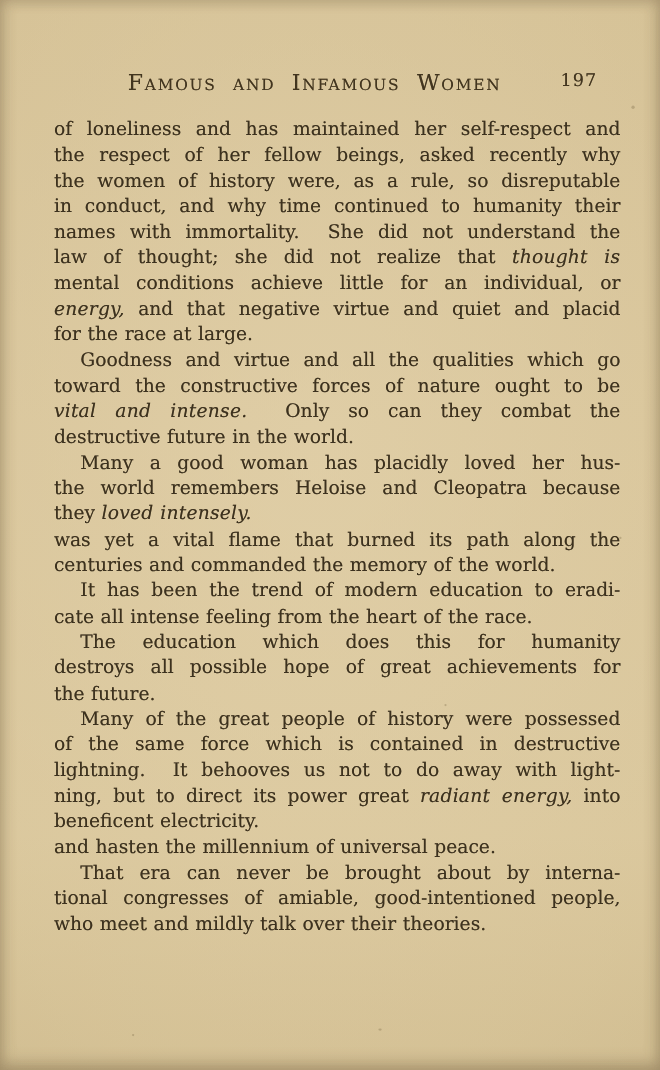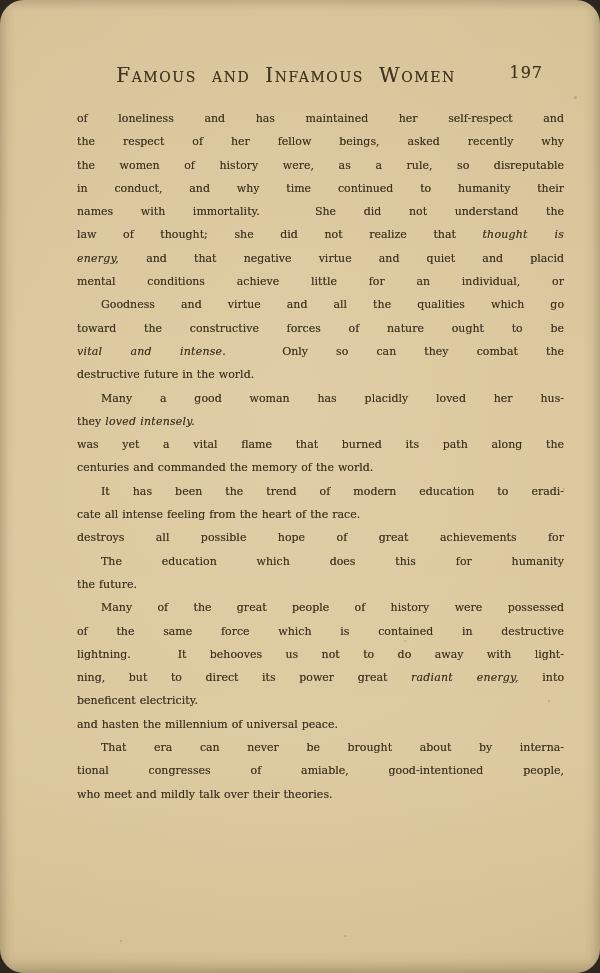--- a/index.html
+++ b/index.html
@@ -13,21 +13,20 @@
     height: 973px;
     overflow: hidden;
     background:
       radial-gradient(ellipse 130% 110% at 48% 42%,
         rgba(228,212,174,0.55) 0%,
         rgba(216,198,154,0.25) 55%,
         rgba(188,168,124,0.45) 100%),
       linear-gradient(180deg, #d5c196 0%, #d9c59b 40%, #dbc89e 78%, #d3bf93 100%);
     font-family: "DejaVu Serif", "Liberation Serif", serif;
     color: #3c311e;
-    border-radius: 24px;
   }
   
   #scan-page::before {
     content: "";
     position: absolute;
     inset: 0;
     pointer-events: none;
     box-shadow:
       inset 0 -7px 14px rgba(96,80,52,0.28),
       inset 0 4px 10px rgba(120,102,70,0.14),
@@ -73,29 +72,28 @@
 
   
   #page-body {
     position: absolute;
     top: 107px;
     left: 49px;
     width: 515px;
   }
   .paragraph { margin: 0; }
   .line {
-    font-size: 11px;
+    font-size: 17px;
     line-height: 23.3px;
     text-align: justify;
     text-align-last: justify;
     word-spacing: 0.5px;
     white-space: normal;
     color: #3c311e;
     text-shadow: 0 0 0.45px rgba(60,49,30,0.55);
-    margin-left: 28px;
   }
   .line.last {
     text-align-last: left;
   }
   .line.indent {
     text-indent: 24px;
   }
   .line em {
     font-style: italic;
     letter-spacing: 0.2px;
@@ -112,44 +110,46 @@
   </div>
 
   <div id="page-body">
       <div class="paragraph">
         <div class="line"><span>of loneliness and has maintained her self-respect and</span></div>
         <div class="line"><span>the respect of her fellow beings, asked recently why</span></div>
         <div class="line"><span>the women of history were, as a rule, so disreputable</span></div>
         <div class="line"><span>in conduct, and why time continued to humanity their</span></div>
         <div class="line"><span>names with immortality.&nbsp; She did not understand the</span></div>
         <div class="line"><span>law of thought; she did not realize that </span><em>thought is</em></div>
+        <div class="line"><span>mental conditions achieve little for an individual, or</span></div>
         <div class="line"><em>energy,</em><span> and that negative virtue and quiet and placid</span></div>
-        <div class="line"><span>mental conditions achieve little for an individual, or</span></div>
+        <div class="line last"><span>for the race at large.</span></div>
       </div>
       <div class="paragraph">
         <div class="line indent"><span>Goodness and virtue and all the qualities which go</span></div>
         <div class="line"><span>toward the constructive forces of nature ought to be</span></div>
         <div class="line"><em>vital and intense.</em><span>&nbsp; Only so can they combat the</span></div>
         <div class="line last"><span>destructive future in the world.</span></div>
       </div>
       <div class="paragraph">
         <div class="line indent"><span>Many a good woman has placidly loved her hus-</span></div>
+        <div class="line"><span>the world remembers Heloise and Cleopatra because</span></div>
         <div class="line last"><span>they </span><em>loved intensely.</em></div>
       </div>
       <div class="paragraph">
         <div class="line"><span>was yet a vital flame that burned its path along the</span></div>
         <div class="line last"><span>centuries and commanded the memory of the world.</span></div>
       </div>
       <div class="paragraph">
         <div class="line indent"><span>It has been the trend of modern education to eradi-</span></div>
         <div class="line last"><span>cate all intense feeling from the heart of the race.</span></div>
       </div>
       <div class="paragraph">
+        <div class="line indent"><span>The education which does this for humanity</span></div>
         <div class="line"><span>destroys all possible hope of great achievements for</span></div>
-        <div class="line indent"><span>The education which does this for humanity</span></div>
         <div class="line last"><span>the future.</span></div>
       </div>
       <div class="paragraph">
         <div class="line indent"><span>Many of the great people of history were possessed</span></div>
         <div class="line"><span>of the same force which is contained in destructive</span></div>
         <div class="line"><span>lightning.&nbsp; It behooves us not to do away with light-</span></div>
         <div class="line"><span>ning, but to direct its power great </span><em>radiant energy,</em><span> into</span></div>
         <div class="line last"><span>beneficent electricity.</span></div>
       </div>
       <div class="paragraph">

